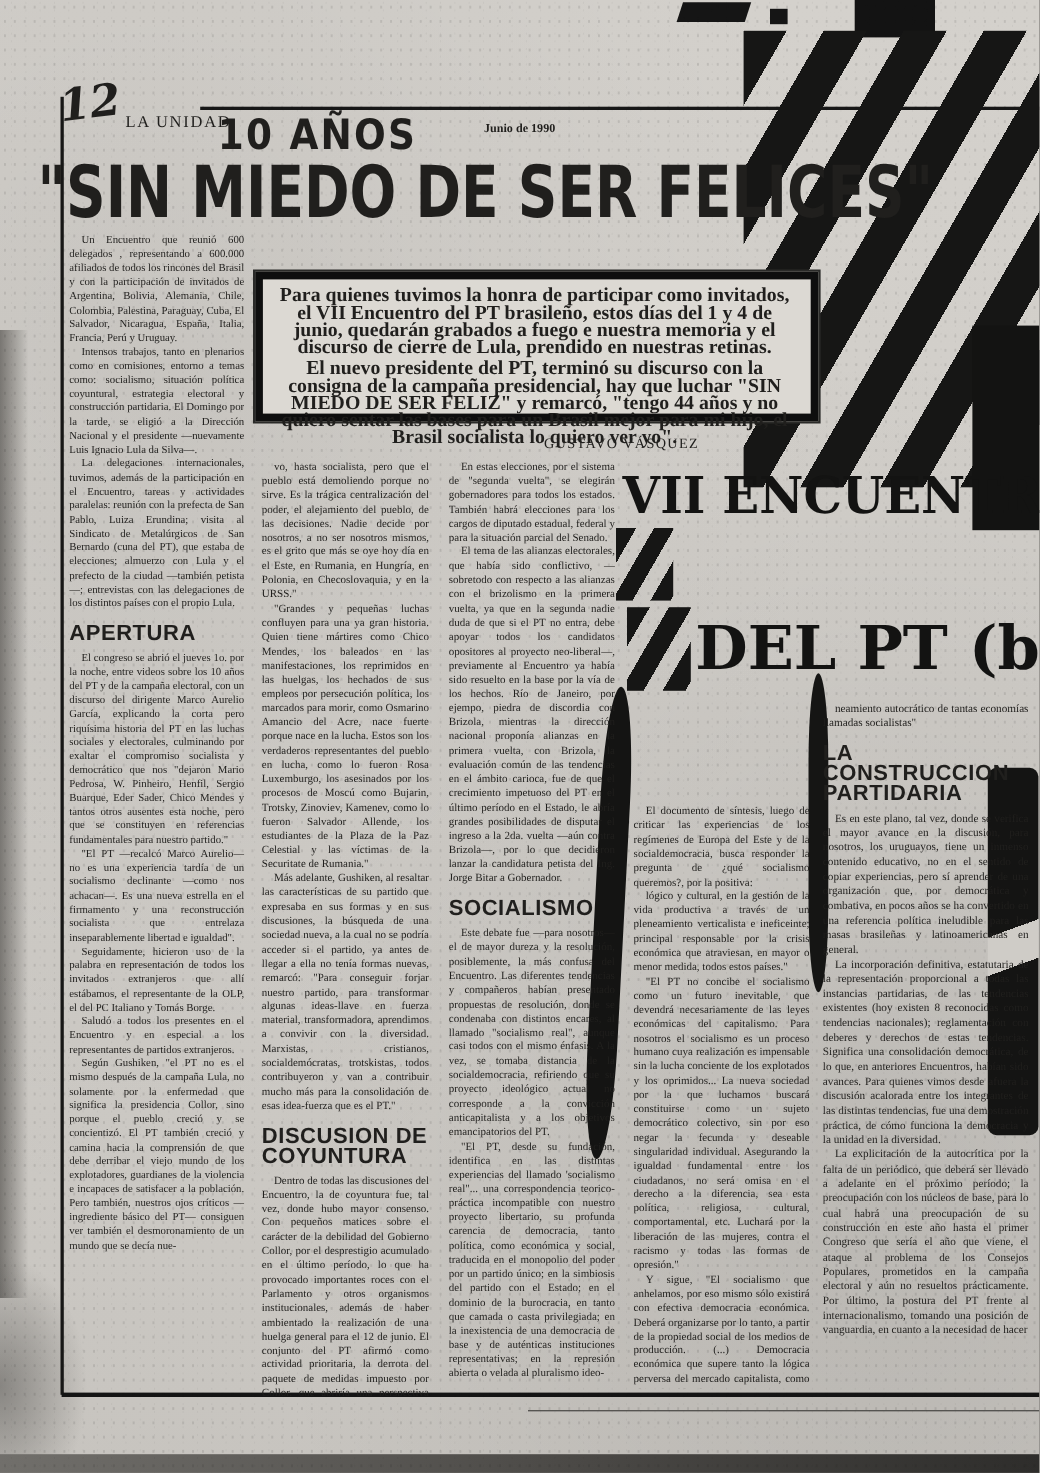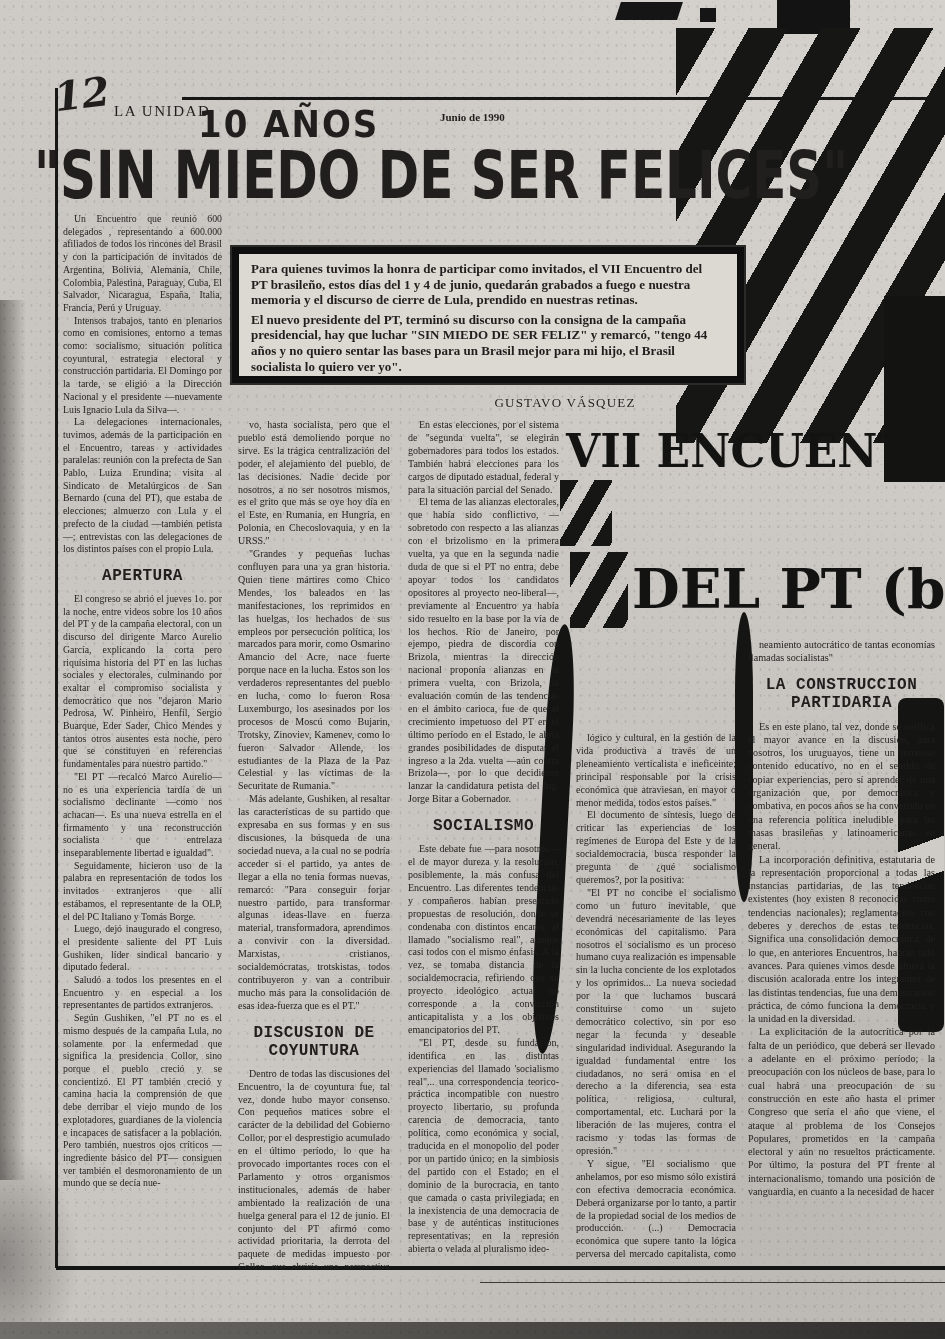--- a/index.html
+++ b/index.html
@@ -31,21 +31,21 @@
   
   .kicker{left:198px;top:101px;font-family:"DejaVu Sans",sans-serif;font-weight:900;font-size:34px;
     letter-spacing:2px;transform:scaleY(1.12);transform-origin:top left;z-index:4;}
   .main-title{left:34px;top:138px;width:880px;font-family:"DejaVu Sans",sans-serif;font-weight:900;
     font-size:51px;letter-spacing:0px;white-space:nowrap;transform:scale(.98,1.28);
     transform-origin:top left;z-index:4;}
   
   .intro-box{left:232px;top:247px;width:512px;height:136px;border:7px solid #0e0e0e;
     background:#dcd9d3;z-index:5;padding:7px 12px;box-sizing:border-box;
     box-shadow:0 0 0 2px #2a2a28;}
-  .intro-box p{margin:0 4px 4px 0;font-weight:bold;font-size:13px;line-height:15.6px;}
+  .intro-box p{margin:0 4px 4px 0;text-align:center;font-weight:bold;font-size:18px;line-height:15.6px;}
   .byline{left:430px;top:395px;width:270px;text-align:center;font-weight:normal;font-size:13px;
     letter-spacing:1.2px;z-index:4;}
   
   .stripes{background:repeating-linear-gradient(120deg,#161615 0 34px,rgba(0,0,0,0) 34px 63px);}
   .g-top{left:676px;top:28px;width:270px;height:415px;z-index:1;}
   .g-rect{left:884px;top:296px;width:61px;height:186px;background:#131312;z-index:2;}
   .g-s1{left:560px;top:480px;width:52px;height:66px;z-index:1;
     background:repeating-linear-gradient(120deg,#161615 0 16px,rgba(0,0,0,0) 16px 30px);}
   .g-s2{left:570px;top:552px;width:58px;height:76px;z-index:1;
     background:repeating-linear-gradient(120deg,#161615 0 18px,rgba(0,0,0,0) 18px 33px);}
@@ -64,22 +64,22 @@
   .scan-bottom{left:0;top:1322px;width:945px;height:17px;
     background:linear-gradient(90deg,#716f6b,#4b4946 55%,#2e2d2b);}
   
   .side-h{font-family:"DejaVu Serif",serif;font-weight:900;white-space:nowrap;z-index:4;color:#131312;}
   .side-h1{left:566px;top:424px;font-size:44px;transform:scaleY(1.05);transform-origin:top left;}
   .side-h2{left:618px;top:490px;font-size:47px;}
   .side-h3{left:632px;top:556px;font-size:55px;}
   
   .col{overflow:hidden;z-index:3;}
   .col p{margin:0;text-indent:11px;text-align:justify;}
-  .col h3{font-family:Liberation Mono, monospace;font-weight:bold;text-align:center;
-    letter-spacing:.5px;margin:11px 0 8px 0;font-size:16px;line-height:18px;}
+  .col h3{font-family:Liberation Sans, sans-serif;font-weight:bold;text-align:left;
+    letter-spacing:.5px;margin:11px 0 8px 0;font-size:20px;line-height:18px;}
   .col1{left:63px;top:213px;width:159px;height:1050px;font-size:9.8px;line-height:12.7px;}
   .col2{left:238px;top:419px;width:152px;height:850px;font-size:10px;line-height:12.9px;}
   .col3{left:408px;top:419px;width:151px;height:848px;font-size:10px;line-height:12.9px;}
   .col4{left:576px;top:732px;width:160px;height:530px;font-size:10px;line-height:12.9px;}
   .col5{left:748px;top:638px;width:187px;height:622px;font-size:10.2px;line-height:13.3px;}
 </style>
 </head>
 <body>
 
 <div id="paper">
@@ -120,41 +120,40 @@
   <div class="abs side-h side-h3">DEL PT (br</div>
 
   <div class="abs col col1">
       <p>Un Encuentro que reunió 600 delegados , representando a 600.000 afiliados de todos los rincones del Brasil y con la participación de invitados de Argentina, Bolivia, Alemania, Chile, Colombia, Palestina, Paraguay, Cuba, El Salvador, Nicaragua, España, Italia, Francia, Perú y Uruguay.</p>
       <p>Intensos trabajos, tanto en plenarios como en comisiones, entorno a temas como: socialismo, situación política coyuntural, estrategia electoral y construcción partidaria. El Domingo por la tarde, se eligió a la Dirección Nacional y el presidente —nuevamente Luis Ignacio Lula da Silva—.</p>
       <p>La delegaciones internacionales, tuvimos, además de la participación en el Encuentro, tareas y actividades paralelas: reunión con la prefecta de San Pablo, Luiza Erundina; visita al Sindicato de Metalúrgicos de San Bernardo (cuna del PT), que estaba de elecciones; almuerzo con Lula y el prefecto de la ciudad —también petista—; entrevistas con las delegaciones de los distintos países con el propio Lula.</p>
       <h3>APERTURA</h3>
       <p>El congreso se abrió el jueves 1o. por la noche, entre videos sobre los 10 años del PT y de la campaña electoral, con un discurso del dirigente Marco Aurelio García, explicando la corta pero riquísima historia del PT en las luchas sociales y electorales, culminando por exaltar el compromiso socialista y democrático que nos "dejaron Mario Pedrosa, W. Pinheiro, Henfil, Sergio Buarque, Eder Sader, Chico Mendes y tantos otros ausentes esta noche, pero que se constituyen en referencias fundamentales para nuestro partido."</p>
       <p>"El PT —recalcó Marco Aurelio— no es una experiencia tardía de un socialismo declinante —como nos achacan—. Es una nueva estrella en el firmamento y una reconstrucción socialista que entrelaza inseparablemente libertad e igualdad".</p>
       <p>Seguidamente, hicieron uso de la palabra en representación de todos los invitados extranjeros que allí estábamos, el representante de la OLP, el del PC Italiano y Tomás Borge.</p>
-      <p>Luego, dejó inaugurado el congreso, el presidente saliente del PT Luis Gushiken, líder sindical bancario y diputado federal.</p>
       <p>Saludó a todos los presentes en el Encuentro y en especial a los representantes de partidos extranjeros.</p>
       <p>Según Gushiken, "el PT no es el mismo después de la campaña Lula, no solamente por la enfermedad que significa la presidencia Collor, sino porque el pueblo creció y se concientizó. El PT también creció y camina hacia la comprensión de que debe derribar el viejo mundo de los explotadores, guardianes de la violencia e incapaces de satisfacer a la población. Pero también, nuestros ojos críticos —ingrediente básico del PT— consiguen ver también el desmoronamiento de un mundo que se decía nue-</p>
     </div>
   <div class="abs col col2">
       <p>vo, hasta socialista, pero que el pueblo está demoliendo porque no sirve. Es la trágica centralización del poder, el alejamiento del pueblo, de las decisiones. Nadie decide por nosotros, a no ser nosotros mismos, es el grito que más se oye hoy día en el Este, en Rumania, en Hungría, en Polonia, en Checoslovaquia, y en la URSS."</p>
       <p>"Grandes y pequeñas luchas confluyen para una ya gran historia. Quien tiene mártires como Chico Mendes, los baleados en las manifestaciones, los reprimidos en las huelgas, los hechados de sus empleos por persecución política, los marcados para morir, como Osmarino Amancio del Acre, nace fuerte porque nace en la lucha. Estos son los verdaderos representantes del pueblo en lucha, como lo fueron Rosa Luxemburgo, los asesinados por los procesos de Moscú como Bujarin, Trotsky, Zinoviev, Kamenev, como lo fueron Salvador Allende, los estudiantes de la Plaza de la Paz Celestial y las víctimas de la Securitate de Rumania."</p>
       <p>Más adelante, Gushiken, al resaltar las características de su partido que expresaba en sus formas y en sus discusiones, la búsqueda de una sociedad nueva, a la cual no se podría acceder si el partido, ya antes de llegar a ella no tenía formas nuevas, remarcó: "Para conseguir forjar nuestro partido, para transformar algunas ideas-llave en fuerza material, transformadora, aprendimos a convivir con la diversidad. Marxistas, cristianos, socialdemócratas, trotskistas, todos contribuyeron y van a contribuir mucho más para la consolidación de esas idea-fuerza que es el PT."</p>
       <h3>DISCUSION DE COYUNTURA</h3>
       <p>Dentro de todas las discusiones del Encuentro, la de coyuntura fue, tal vez, donde hubo mayor consenso. Con pequeños matices sobre el carácter de la debilidad del Gobierno Collor, por el desprestigio acumulado en el último período, lo que ha provocado importantes roces con el Parlamento y otros organismos institucionales, además de haber ambientado la realización de una huelga general para el 12 de junio. El conjunto del PT afirmó como actividad prioritaria, la derrota del paquete de medidas impuesto por Collor, que abriría una perspectiva favorable para las elecciones de octubre.</p>
     </div>
   <div class="abs col col3">
       <p>En estas elecciones, por el sistema de "segunda vuelta", se elegirán gobernadores para todos los estados. También habrá elecciones para los cargos de diputado estadual, federal y para la situación parcial del Senado.</p>
       <p>El tema de las alianzas electorales, que había sido conflictivo, —sobretodo con respecto a las alianzas con el brizolismo en la primera vuelta, ya que en la segunda nadie duda de que si el PT no entra, debe apoyar todos los candidatos opositores al proyecto neo-liberal—, previamente al Encuentro ya había sido resuelto en la base por la vía de los hechos. Río de Janeiro, por ejempo, piedra de discordia con Brizola, mientras la dirección nacional proponía alianzas en la primera vuelta, con Brizola, la evaluación común de las tendencias en el ámbito carioca, fue de que el crecimiento impetuoso del PT en el último período en el Estado, le abría grandes posibilidades de disputar el ingreso a la 2da. vuelta —aún contra Brizola—, por lo que decidieron lanzar la candidatura petista del Ing. Jorge Bitar a Gobernador.</p>
       <h3>SOCIALISMO</h3>
       <p>Este debate fue —para nosotros— el de mayor dureza y la resolución, posiblemente, la más confusa del Encuentro. Las diferentes tendencias y compañeros habían presentado propuestas de resolución, donde se condenaba con distintos encares, al llamado "socialismo real", aunque casi todos con el mismo énfasis. A la vez, se tomaba distancia de la socialdemocracia, refiriendo que su proyecto ideológico actual no corresponde a la convicción anticapitalista y a los objetivos emancipatorios del PT.</p>
       <p>"El PT, desde su fundación, identifica en las distintas experiencias del llamado 'socialismo real"... una correspondencia teorico-práctica incompatible con nuestro proyecto libertario, su profunda carencia de democracia, tanto política, como económica y social, traducida en el monopolio del poder por un partido único; en la simbiosis del partido con el Estado; en el dominio de la burocracia, en tanto que camada o casta privilegiada; en la inexistencia de una democracia de base y de auténticas instituciones representativas; en la represión abierta o velada al pluralismo ideo-</p>
     </div>
   <div class="abs col col4">
+      <p>El documento de síntesis, luego de criticar las experiencias de los regímenes de Europa del Este y de la socialdemocracia, busca responder la pregunta de ¿qué socialismo queremos?, por la positiva:</p>
       <p>lógico y cultural, en la gestión de la vida productiva a través de un pleneamiento verticalista e ineficeinte; principal responsable por la crisis económica que atraviesan, en mayor o menor medida, todos estos países."</p>
-      <p>El documento de síntesis, luego de criticar las experiencias de los regímenes de Europa del Este y de la socialdemocracia, busca responder la pregunta de ¿qué socialismo queremos?, por la positiva:</p>
       <p>"El PT no concibe el socialismo como un futuro inevitable, que devendrá necesariamente de las leyes económicas del capitalismo. Para nosotros el socialismo es un proceso humano cuya realización es impensable sin la lucha conciente de los explotados y los oprimidos... La nueva sociedad por la que luchamos buscará constituirse como un sujeto democrático colectivo, sin por eso negar la fecunda y deseable singularidad individual. Asegurando la igualdad fundamental entre los ciudadanos, no será omisa en el derecho a la diferencia, sea esta política, religiosa, cultural, comportamental, etc. Luchará por la liberación de las mujeres, contra el racismo y todas las formas de opresión."</p>
       <p>Y sigue, "El socialismo que anhelamos, por eso mismo sólo existirá con efectiva democracia económica. Deberá organizarse por lo tanto, a partir de la propiedad social de los medios de producción. (...) Democracia económica que supere tanto la lógica perversa del mercado capitalista, como el intolerable pla-</p>
     </div>
   <div class="abs col col5">
       <p>neamiento autocrático de tantas economías llamadas socialistas"</p>
       <h3>LA CONSTRUCCION PARTIDARIA</h3>
       <p>Es en este plano, tal vez, donde se verifica el mayor avance en la discusión, para nosotros, los uruguayos, tiene un inmenso contenido educativo, no en el sentido de copiar experiencias, pero sí aprender de una organización que, por democrática y combativa, en pocos años se ha convertido en una referencia política ineludible para las masas brasileñas y latinoamericanas en general.</p>
       <p>La incorporación definitiva, estatutaria de la representación proporcional a todas las instancias partidarias, de las tendencias existentes (hoy existen 8 reconocidas como tendencias nacionales); reglamentación con deberes y derechos de estas tendencias. Significa una consolidación democrática, de lo que, en anteriores Encuentros, habían sido avances. Para quienes vimos desde afuera la discusión acalorada entre los integrantes de las distintas tendencias, fue una demostración práctica, de cómo funciona la democracia y la unidad en la diversidad.</p>
       <p>La explicitación de la autocrítica por la falta de un periódico, que deberá ser llevado a adelante en el próximo período; la preocupación con los núcleos de base, para lo cual habrá una preocupación de su construcción en este año hasta el primer Congreso que sería el año que viene, el ataque al problema de los Consejos Populares, prometidos en la campaña electoral y aún no resueltos prácticamente. Por último, la postura del PT frente al internacionalismo, tomando una posición de vanguardia, en cuanto a la necesidad de hacer</p>
     </div>

